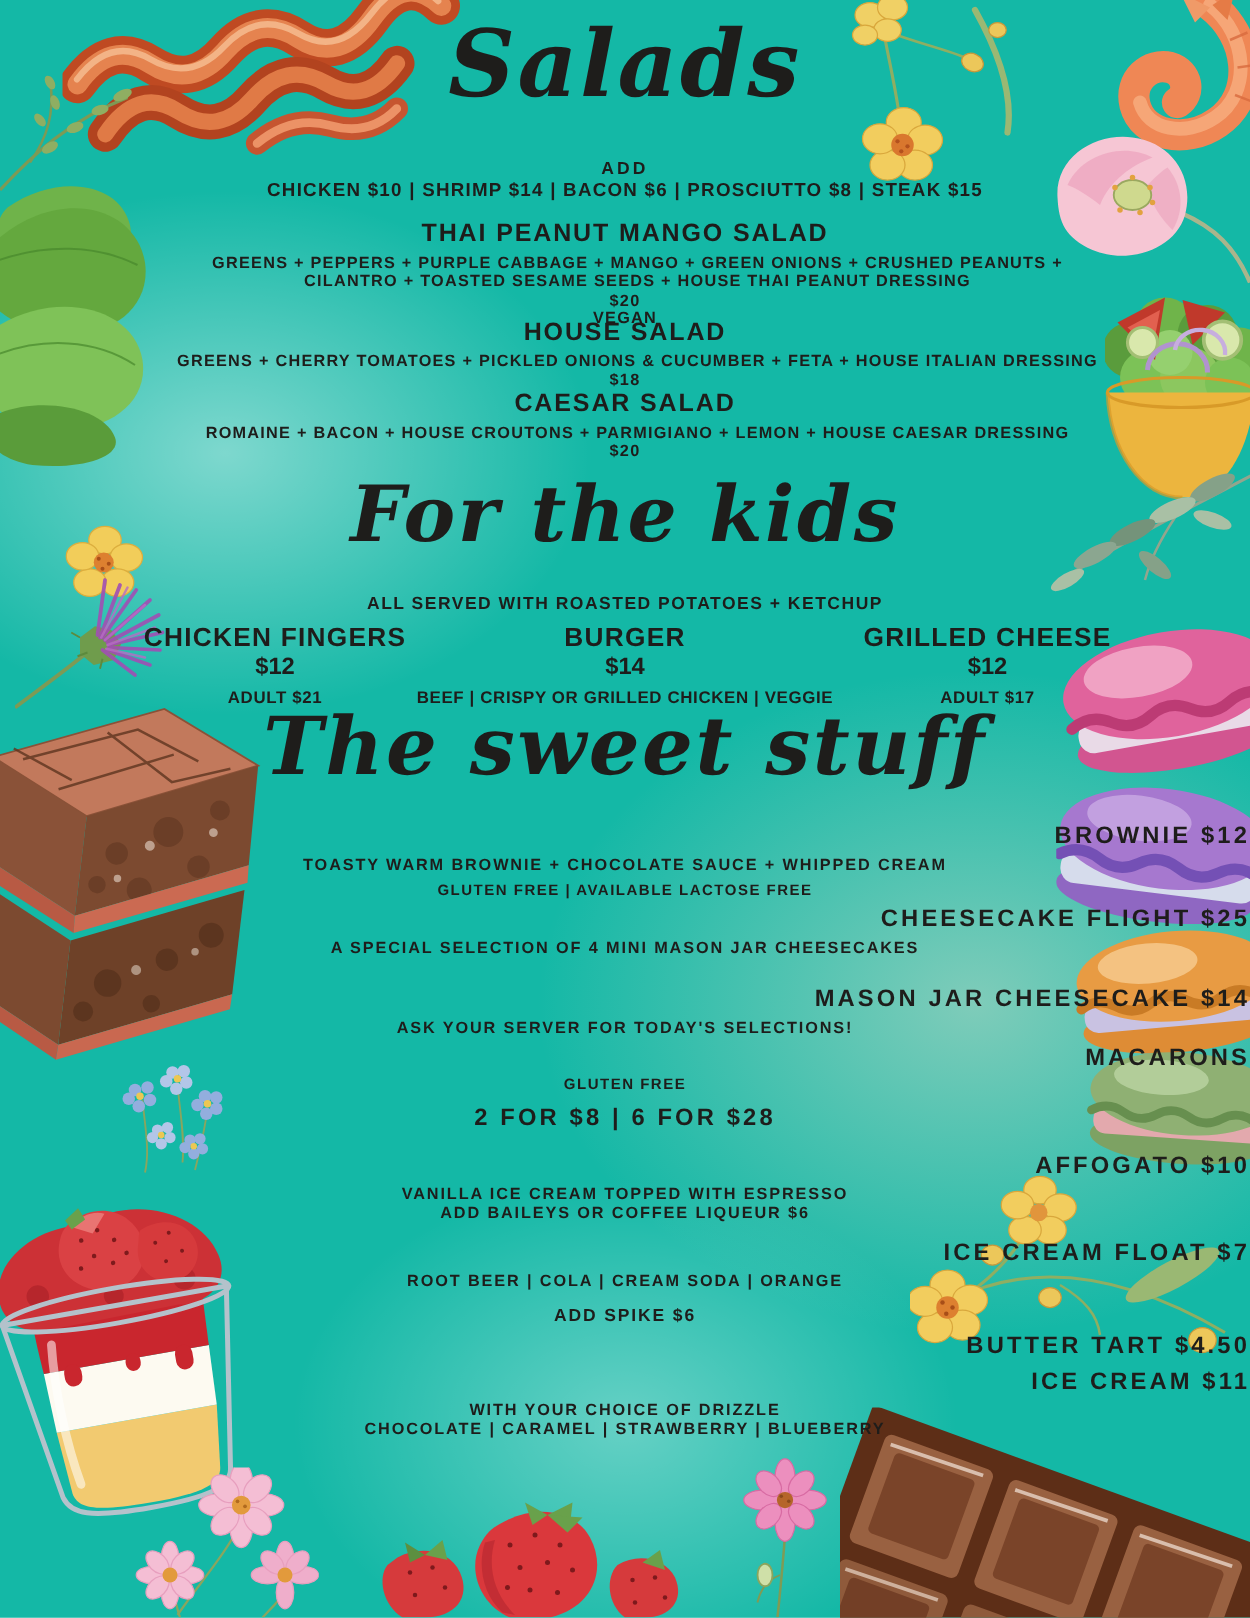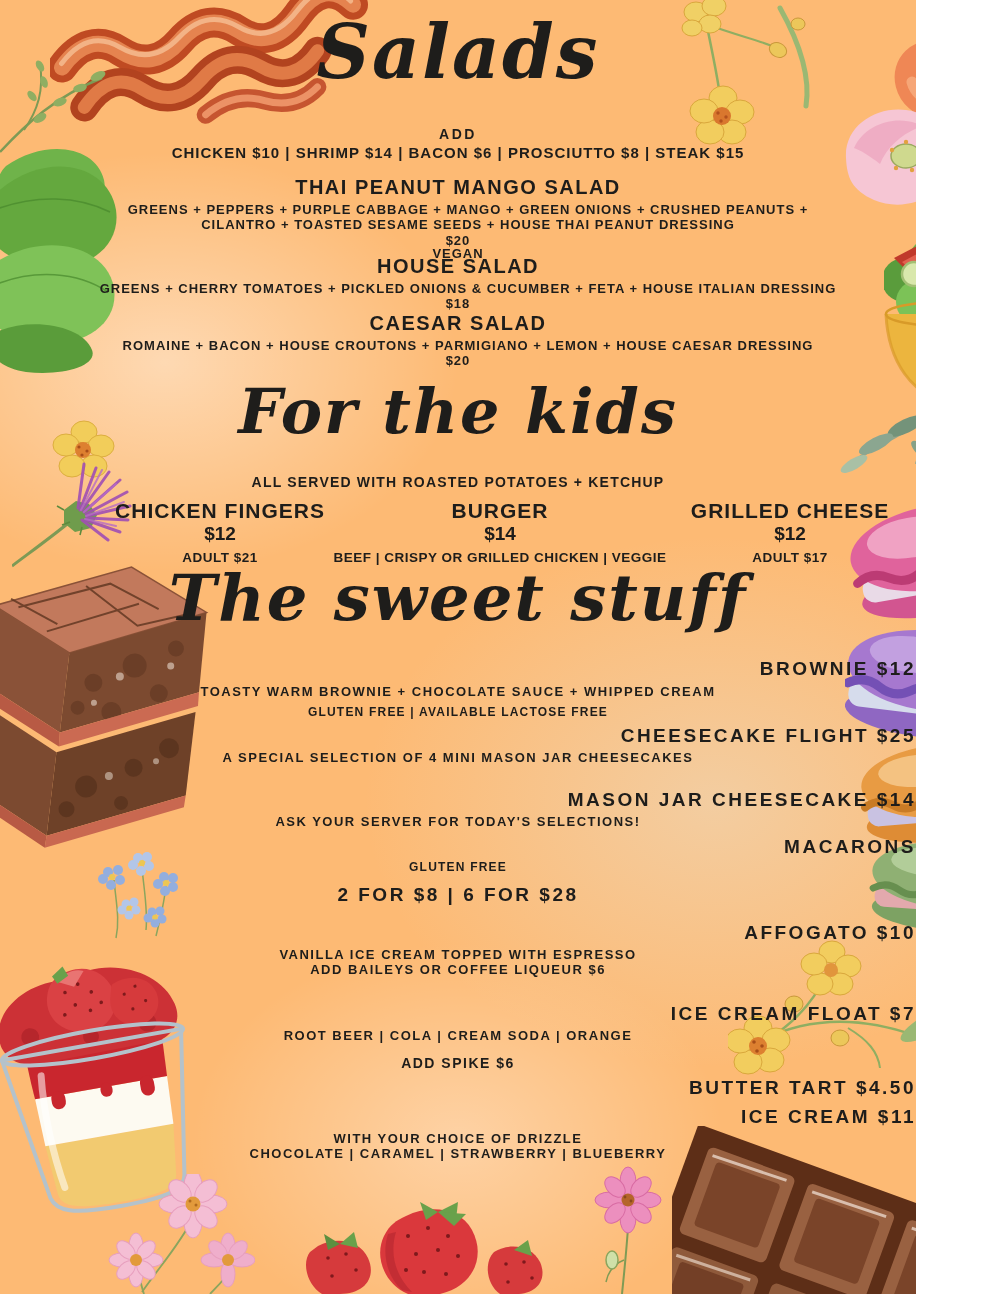--- a/index.html
+++ b/index.html
@@ -1,18 +1,18 @@
 <!DOCTYPE html>
 <html><head>
 <meta charset="utf-8">
 <style>
   html,body{margin:0;padding:0;}
   .page{
-    position:relative;width:916px;height:1294px;overflow:hidden;
-    background:#fdba74;
+    position:relative;width:1000px;height:1294px;overflow:hidden;
+    background:#14b8a6;
     font-family:"Liberation Sans",sans-serif;color:#1e1d1b;
   }
   .page::after{ 
     content:"";position:absolute;inset:0;pointer-events:none;
     background:
       radial-gradient(420px 300px at 18% 28%, rgba(255,255,255,.45), transparent 70%),
       radial-gradient(500px 380px at 78% 62%, rgba(233,224,205,.5), transparent 70%),
       radial-gradient(380px 280px at 50% 88%, rgba(255,255,255,.35), transparent 70%);
     z-index:0;
   }
@@ -35,21 +35,21 @@
   .kids-note{font-size:14px;font-weight:800;letter-spacing:1.2px;}
   .kid-name{font-size:21px;font-weight:800;letter-spacing:1px;line-height:1.0;}
   .kid-price{font-size:19px;font-weight:800;margin-top:3px;line-height:1.0;}
   .kid-sub{font-size:13.5px;font-weight:700;letter-spacing:.5px;margin-top:8px;line-height:1.0;}
   .sweet-title{font-size:19px;font-weight:800;letter-spacing:2.5px;line-height:1.2;text-align:right;}
   .sweet-desc{font-size:13px;font-weight:700;letter-spacing:1.5px;line-height:1.3;margin-top:3px;white-space:pre-line;}
   .sweet-note{font-size:12px;font-weight:800;letter-spacing:1.2px;margin-top:4px;}
   .sweet-big{font-size:19px;font-weight:800;letter-spacing:2.5px;}
   .sweet-small{font-size:14px;font-weight:800;letter-spacing:1.5px;}
   .mt5{margin-top:5px}.mt6{margin-top:6px}.mt10{margin-top:10px}
-  .mt14{margin-top:25px}.mt16{margin-top:16px}.mt22{margin-top:22px}.mt1{margin-top:1px}
+  .mt14{margin-top:14px}.mt16{margin-top:16px}.mt22{margin-top:22px}.mt1{margin-top:1px}
 </style>
 </head>
 <body>
 
 <div class="page">
 
   <svg class="deco" style="left:50px;top:-10px" width="320" height="150" viewBox="0 0 320 150">
     <g transform="rotate(-6 160 70)">
       <path d="M12,62 Q42,28 72,52 T132,48 T192,44 T252,34 T308,30" fill="none" stroke="#bf4a22" stroke-width="30" stroke-linecap="round"></path>
       <path d="M12,62 Q42,28 72,52 T132,48 T192,44 T252,34 T308,30" fill="none" stroke="#e5834f" stroke-width="16" stroke-linecap="round"></path>

